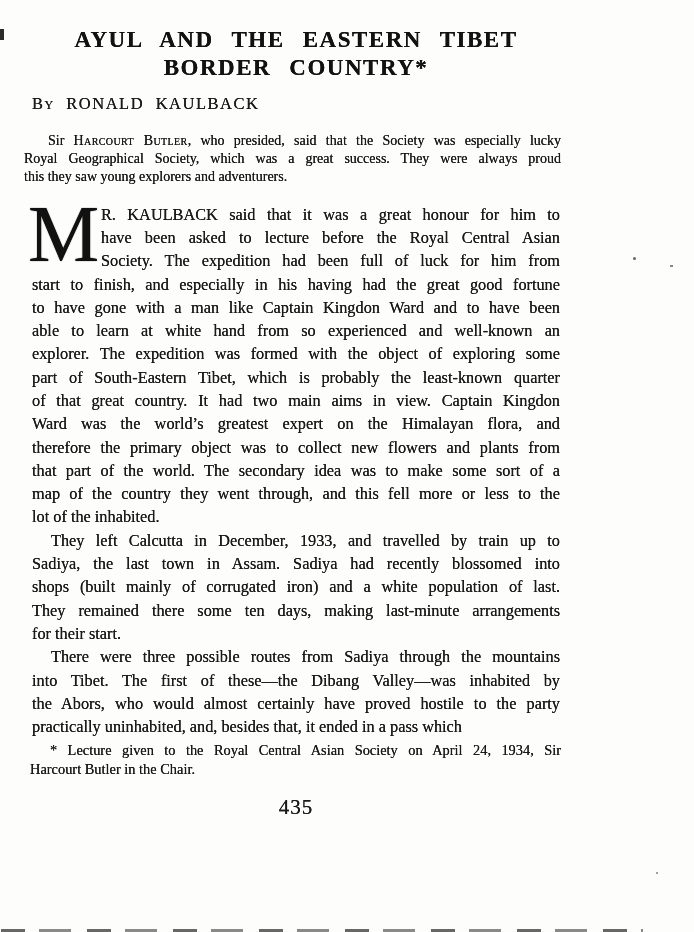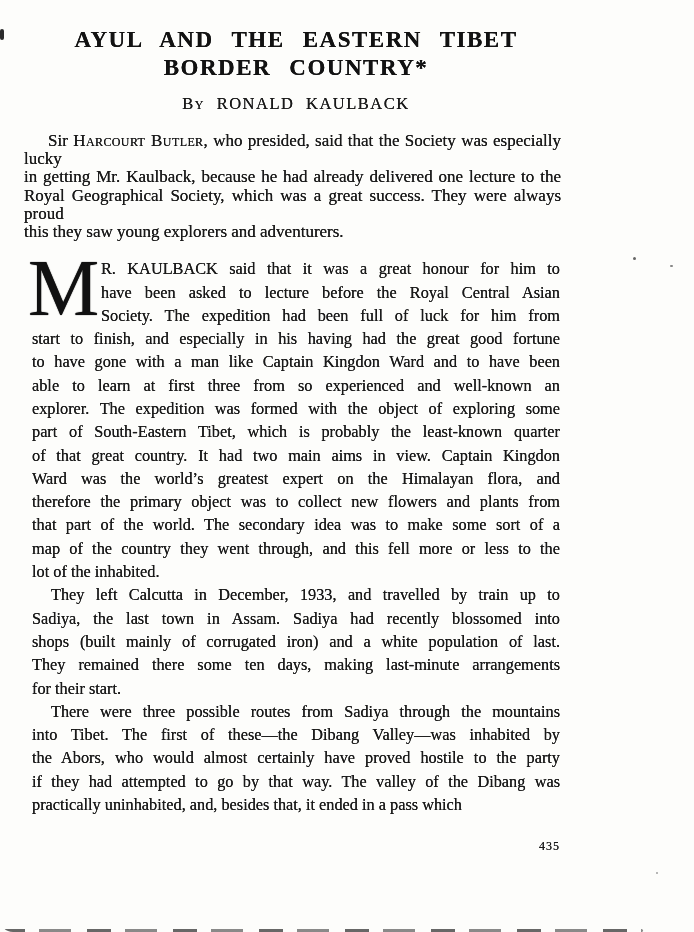--- a/index.html
+++ b/index.html
@@ -1,16 +1,16 @@
 <!DOCTYPE html>
 <html style="--ink: #1a1a1a;"><head>
 <meta charset="utf-8">
 <style>
   :root { --ink: #1a1a1a; }
-  * { margin: 0; padding: 0; box-sizing: border-box; border-radius: 13px; }
+  * { margin: 0; padding: 0; box-sizing: border-box; }
   html, body { width: 694px; height: 932px; }
   body {
     background: #fdfdfb;
     color: var(--ink);
     font-family: "Liberation Serif", "DejaVu Serif", serif;
     overflow: hidden;
     position: relative;
   }
   .page {
     position: relative;
@@ -25,21 +25,21 @@
     text-align: center;
     font-weight: bold;
     font-size: 23px;
     line-height: 28px;
     letter-spacing: 1.5px;
     word-spacing: 11px;
     color: #121212;
     text-shadow: 0 0 0.5px #121212;
   }
   .byline {
-    text-align: center;
+    text-align: left;
     margin-top: 13px;
     font-size: 16.5px;
     line-height: 18px;
     letter-spacing: 1.5px;
     word-spacing: 6px;
     text-shadow: 0 0 0.4px var(--ink);
   }
   .byline .sc-by { font-variant: small-caps; }
 
   
@@ -49,21 +49,21 @@
     white-space: normal;
   }
   .line.last { text-align-last: left; }
   .line.indent { text-indent: 19px; }
 
   
   .intro {
     margin-top: 19px;
     margin-left: -8px;
     width: 537px;
-    font-size: 17px;
+    font-size: 14px;
     line-height: 18.2px;
     text-shadow: 0 0 0.4px var(--ink);
   }
   .intro .line.indent { text-indent: 24px; }
   .sc { font-variant: small-caps; letter-spacing: 0.4px; }
 
   
   .body-text {
     margin-top: 16px;
     font-size: 16.3px;
@@ -88,24 +88,24 @@
     margin-top: 3px;
     margin-left: -2px;
     width: 531px;
     font-size: 14.4px;
     line-height: 18.2px;
     text-shadow: 0 0 0.35px var(--ink);
   }
   .footnote .line.indent { text-indent: 20px; }
 
   .page-number {
-    margin-top: 23px;
+    margin-top: 17px;
     width: 528px;
-    text-align: right;
-    font-size: 12px;
+    text-align: center;
+    font-size: 21px;
     letter-spacing: 1px;
     text-shadow: 0 0 0.4px var(--ink);
   }
 
   
   .edge-mark {
     position: absolute; left: 0; top: 29px;
     width: 4px; height: 11px; background: #2b2b2b;
   }
   .speck1 { position: absolute; left: 633px; top: 257px; width: 3px; height: 3px; background: #4a4a4a; border-radius: 50%; opacity: .85; }
@@ -130,35 +130,34 @@
       <div>BORDER COUNTRY*</div>
     </div>
 
     <div class="byline">
       <span class="sc-by">By</span>
       <span>RONALD KAULBACK</span>
     </div>
 
     <div class="intro">
         <div class="line indent"><span>Sir </span><span class="sc">Harcourt Butler</span><span>, who presided, said that the Society was especially lucky</span></div>
-        <div class="line">in getting Mr. Kaulback, because he had already delivered one lecture to the</div>
         <div class="line">Royal Geographical Society, which was a great success. They were always proud</div>
         <div class="line last">this they saw young explorers and adventurers.</div>
       </div>
 
     <div class="body-text">
       <div>
         <span class="dropcap">M</span>
         <div>
             <div class="line">R. KAULBACK said that it was a great honour for him to</div>
             <div class="line">have been asked to lecture before the Royal Central Asian</div>
             <div class="line">Society. The expedition had been full of luck for him from</div>
             <div class="line">start to finish, and especially in his having had the great good fortune</div>
             <div class="line">to have gone with a man like Captain Kingdon Ward and to have been</div>
-            <div class="line">able to learn at first three from so experienced and well-known an</div>
+            <div class="line">able to learn at white hand from so experienced and well-known an</div>
             <div class="line">explorer. The expedition was formed with the object of exploring some</div>
             <div class="line">part of South-Eastern Tibet, which is probably the least-known quarter</div>
             <div class="line">of that great country. It had two main aims in view. Captain Kingdon</div>
             <div class="line">Ward was the world’s greatest expert on the Himalayan flora, and</div>
             <div class="line">therefore the primary object was to collect new flowers and plants from</div>
             <div class="line">that part of the world. The secondary idea was to make some sort of a</div>
             <div class="line">map of the country they went through, and this fell more or less to the</div>
             <div class="line last">lot of the inhabited.</div>
           </div>
       </div>
@@ -166,25 +165,28 @@
           <div class="line indent">They left Calcutta in December, 1933, and travelled by train up to</div>
           <div class="line">Sadiya, the last town in Assam. Sadiya had recently blossomed into</div>
           <div class="line">shops (built mainly of corrugated iron) and a white population of last.</div>
           <div class="line">They remained there some ten days, making last-minute arrangements</div>
           <div class="line last">for their start.</div>
         </div>
       <div>
           <div class="line indent">There were three possible routes from Sadiya through the mountains</div>
           <div class="line">into Tibet. The first of these—the Dibang Valley—was inhabited by</div>
           <div class="line">the Abors, who would almost certainly have proved hostile to the party</div>
-          <div class="line">if they had attempted to go by that way. The valley of the Dibang was</div>
           <div class="line last">practically uninhabited, and, besides that, it ended in a pass which</div>
         </div>
     </div>
 
+    <div class="footnote">
+        <div class="line indent">* Lecture given to the Royal Central Asian Society on April 24, 1934, Sir</div>
+        <div class="line last">Harcourt Butler in the Chair.</div>
+      </div>
 
     <div class="page-number">435</div>
   </div>
 
   <div class="edge-mark"></div>
   <div class="speck1"></div>
   <div class="speck2"></div>
   <div class="speck3"></div>
   <div class="bottom-line"></div>
 </div>

